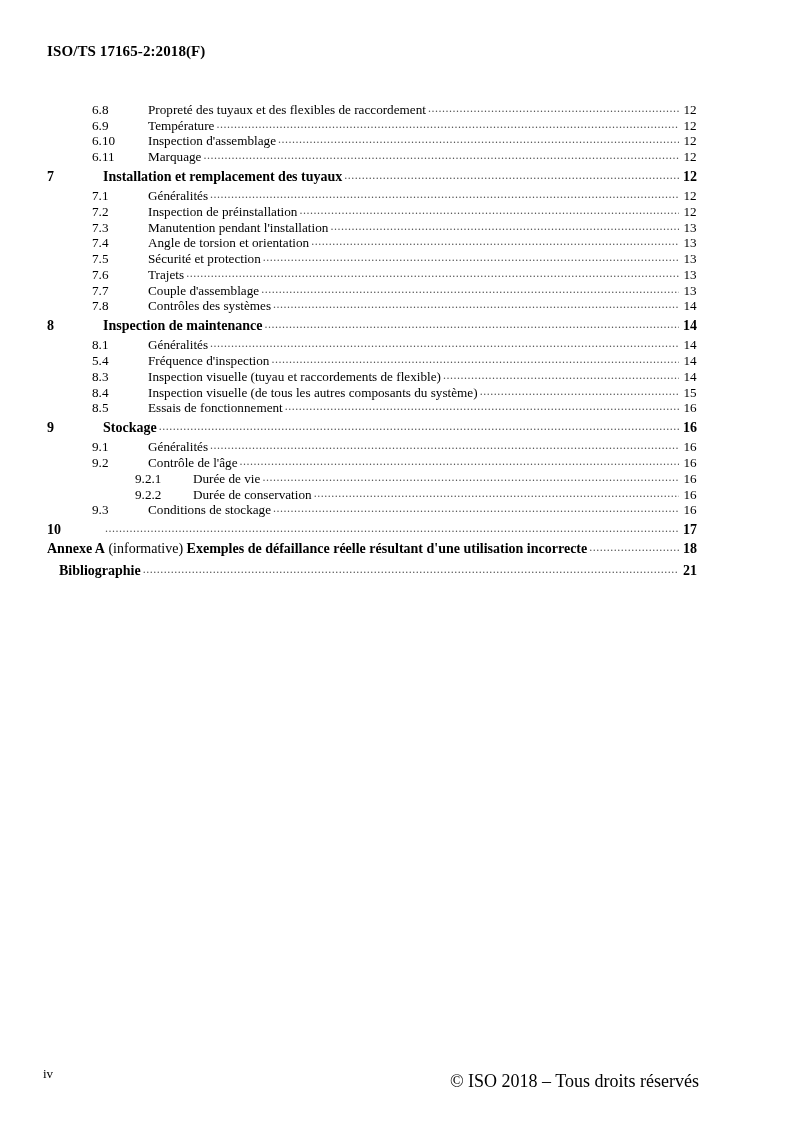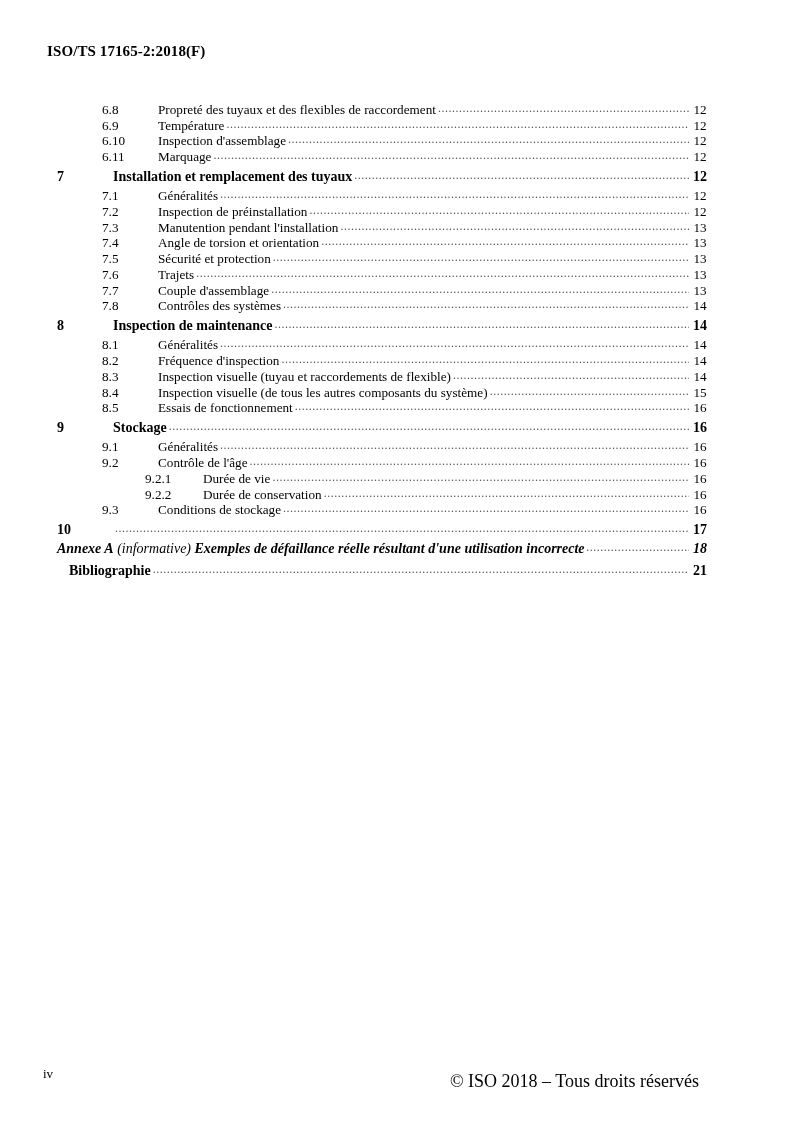--- a/index.html
+++ b/index.html
@@ -25,21 +25,21 @@
     top: 43px;
     left: 47px;
     font-family: "Liberation Serif", serif;
     font-weight: bold;
     font-size: 15px;
     letter-spacing: 0.1px;
   }
   .toc {
     position: absolute;
     top: 103px;
-    left: 57px;
+    left: 47px;
     width: 652px;
   }
   .toc-row {
     display: flex;
     align-items: baseline;
     width: 100%;
     line-height: 1.0;
     margin-bottom: 2.5px;
   }
   .num {
@@ -80,21 +80,21 @@
 
   
   .lvl1 { font-size: 14px; font-weight: bold; margin-top: 7px; margin-bottom: 5px; }
   .lvl1 .num { width: 56px; margin-left: 0px; }
   .lvl1 .pg { width: 18px; }
   .lvl1 .dots { font-weight: normal; }
 
   .lvl1-10 .num { width: 56px; }
 
   
-  .annex { font-size: 14px; font-weight: bold; margin-top: 0; margin-bottom: 5px; font-style: italic; }
+  .annex { font-size: 14px; font-weight: bold; margin-top: 0; margin-bottom: 5px; }
   .annex .lead { flex: 0 0 auto; white-space: nowrap; }
   .annex .informative { font-weight: normal; }
   .annex .pg { width: 18px; }
   .annex .dots { font-weight: normal; }
 
   .biblio { font-size: 14px; font-weight: bold; margin-top: 8px; }
   .biblio .label { margin-left: 12px; }
   .biblio .pg { width: 18px; }
   .biblio .dots { font-weight: normal; }
 
@@ -203,21 +203,21 @@
         <span class="dots">...........................................................................................................................................................................................................................................................................................................</span>
         <span class="pg">14</span>
       </div>
       <div class="toc-row lvl2">
         <span class="num">8.1</span>
         <span class="label">Généralités</span>
         <span class="dots">...........................................................................................................................................................................................................................................................................................................</span>
         <span class="pg">14</span>
       </div>
       <div class="toc-row lvl2">
-        <span class="num">8.2</span>
+        <span class="num">5.4</span>
         <span class="label">Fréquence d'inspection</span>
         <span class="dots">...........................................................................................................................................................................................................................................................................................................</span>
         <span class="pg">14</span>
       </div>
       <div class="toc-row lvl2">
         <span class="num">8.3</span>
         <span class="label">Inspection visuelle (tuyau et raccordements de flexible)</span>
         <span class="dots">...........................................................................................................................................................................................................................................................................................................</span>
         <span class="pg">14</span>
       </div>

